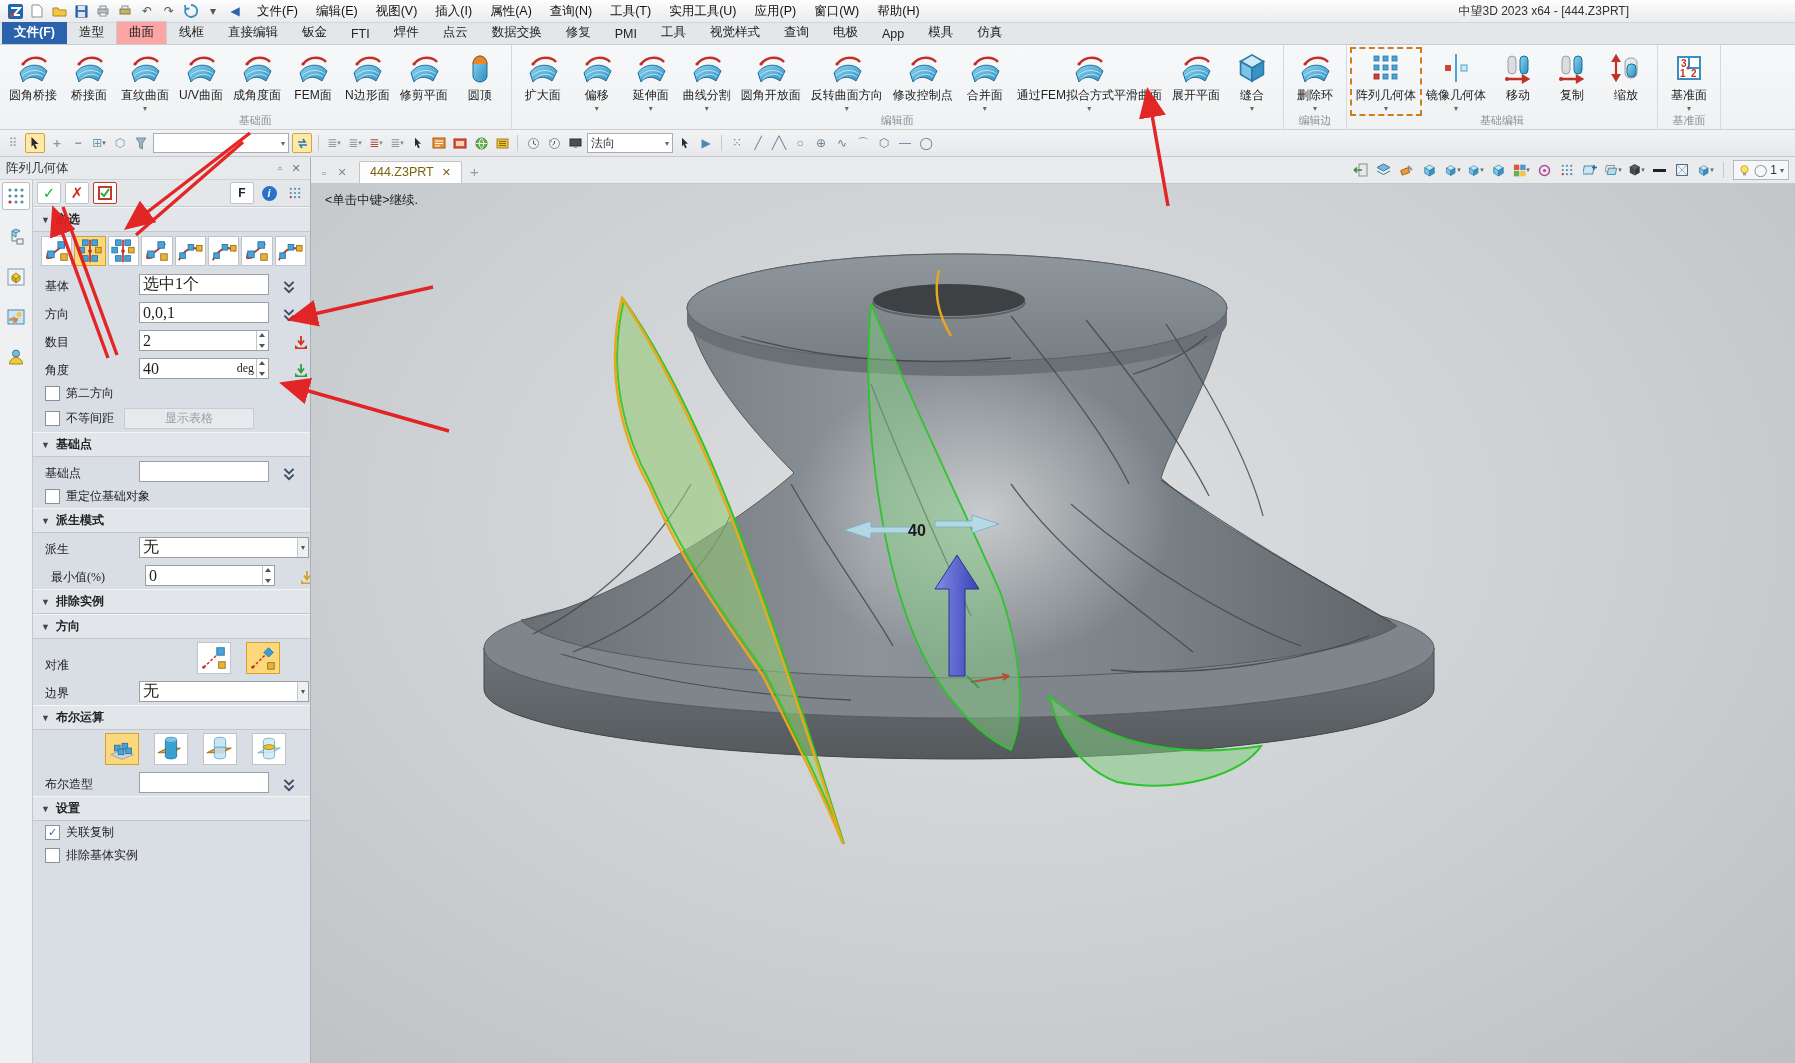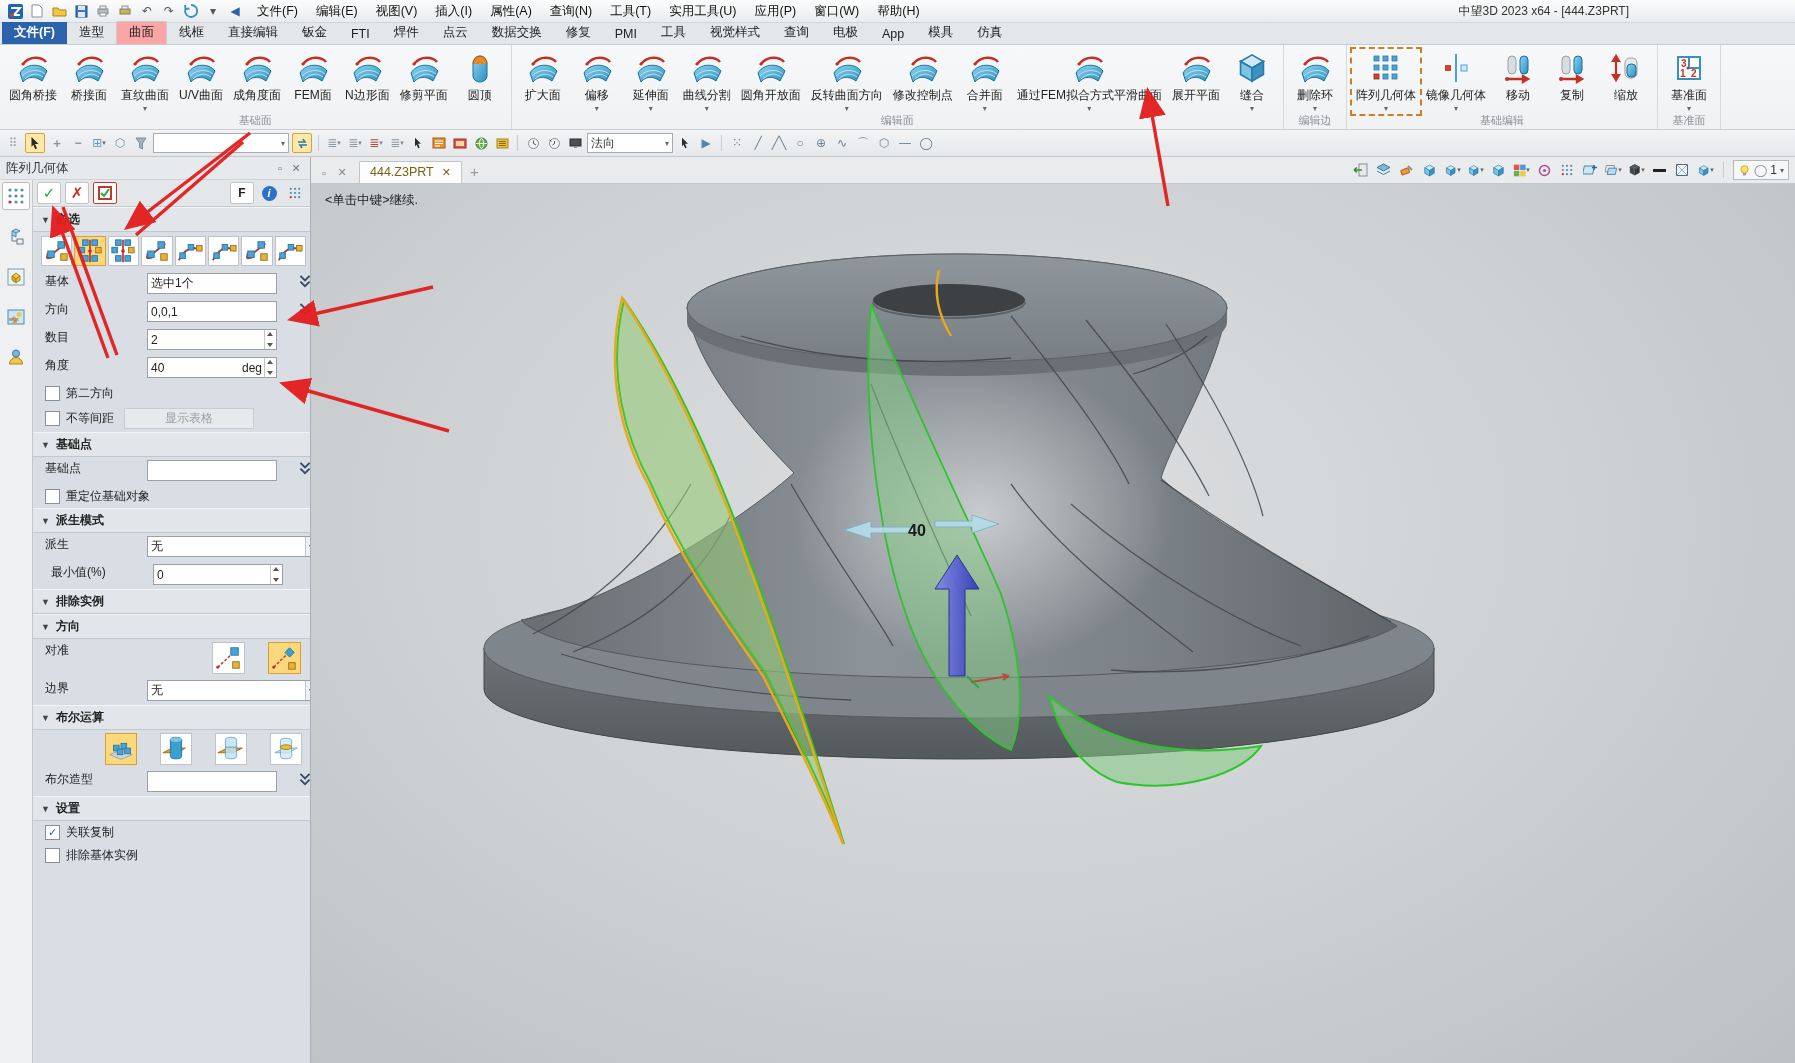--- a/index.html
+++ b/index.html
@@ -40,24 +40,24 @@
   .ph .phbtn + .phbtn{margin-left:0;}
   .pbody{flex:1;display:flex;}
   .strip{width:32px;background:#eef0f2;border-right:1px solid #c4c8cc;display:flex;flex-direction:column;align-items:center;padding-top:2px;gap:14px;}
   .strip .sic{width:26px;height:26px;display:flex;align-items:center;justify-content:center;}
   .strip .sic.raised{background:#fff;border:1px solid #b9bdc2;border-radius:2px;}
   .form{flex:1;background:#d9dee4;display:flex;flex-direction:column;font-size:12px;overflow:hidden;}
   .ptool{height:26px;background:#e4e7ea;border-bottom:1px solid #c6cacd;display:flex;align-items:center;gap:4px;padding:0 4px;}
   .ptbtn{width:22px;height:20px;border:1px solid #c0c4c8;background:#fff;display:flex;align-items:center;justify-content:center;font-weight:bold;border-radius:2px;}
   .sechdr{background:#e2e6ea;border-top:1px solid #f3f5f7;border-bottom:1px solid #c3c7cb;padding:3px 8px;font-weight:bold;color:#222;display:flex;align-items:center;gap:6px;}
   .sechdr .tri{font-size:9px;color:#444;}
-  .prow{display:flex;align-items:flex-start;padding:3px 6px 3px 12px;gap:20px;min-height:22px;}
+  .prow{display:flex;align-items:flex-end;padding:3px 6px 3px 12px;gap:12px;min-height:22px;font-family:Liberation Serif, serif;}
   .plabel{width:82px;color:#222;flex:none;}
   .fld{position:relative;width:128px;height:19px;background:#fff;border:1px solid #9aa0a6;display:flex;align-items:center;flex:none;}
-  .fld input{border:none;outline:none;width:100%;height:100%;font-size:12px;padding:0 3px;font-family:inherit;background:transparent;color:#222;}
+  .fld input{border:none;outline:none;width:100%;height:100%;font-size:16px;padding:0 3px;font-family:inherit;background:transparent;color:#222;}
   .fld .unit{font-size:12px;color:#222;padding-right:2px;}
   .fld.combo .ca{font-size:8px;color:#555;border-left:1px solid #c2c6ca;padding:0 3px;height:100%;display:flex;align-items:center;background:#eef0f2;}
   .fld.wide{width:168px;}
   .spin{width:11px;height:100%;border-left:1px solid #c2c6ca;display:flex;flex-direction:column;flex:none;}
   .spin i{flex:1;display:block;position:relative;}
   .spin i:before{content:"";position:absolute;left:2px;border-left:3px solid transparent;border-right:3px solid transparent;}
   .spin i.up:before{top:2px;border-bottom:4px solid #555;}
   .spin i.dn:before{bottom:2px;border-top:4px solid #555;}
   .chev{width:16px;height:16px;flex:none;}
   .pick{width:16px;height:16px;flex:none;}

